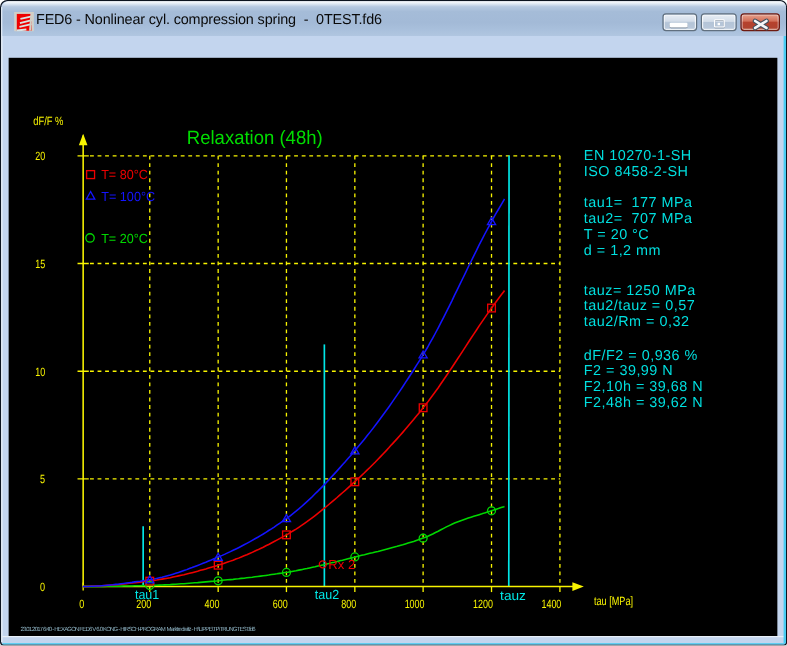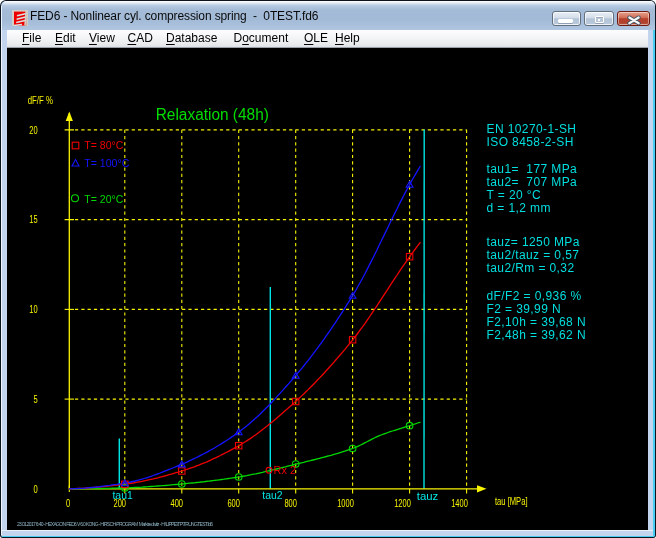--- a/index.html
+++ b/index.html
@@ -52,30 +52,20 @@
         <div id="maxglyph">
           <i></i>
         </div>
       </div>
    <div class="btn" id="bclose">
      <svg width="33" height="15" viewBox="0 0 33 15" style="position:absolute;left:-1px;top:-1px">
        <path d="M12.3,6.5 L21.7,12.3 M21.7,6.5 L12.3,12.3" stroke="#42505f" stroke-width="4.0" stroke-linecap="round"></path>
        <path d="M12.3,6.5 L21.7,12.3 M21.7,6.5 L12.3,12.3" stroke="#f4f6f8" stroke-width="2.2" stroke-linecap="round"></path>
      </svg>
    </div>
- </div>
- <div id="menubar">
-   <span style="left:15px"><u>F</u>ile</span>
-   <span style="left:48px"><u>E</u>dit</span>
-   <span style="left:82px"><u>V</u>iew</span>
-   <span style="left:120.5px"><u>C</u>AD</span>
-   <span style="left:159px"><u>D</u>atabase</span>
-   <span style="left:226.5px">D<u>o</u>cument</span>
-   <span style="left:297px"><u>O</u>LE</span>
-   <span style="left:328px"><u>H</u>elp</span>
  </div>
  <svg width="641" height="482" viewBox="7 48 641 482" style="position:absolute;left:7px;top:48px">
 <rect x="7" y="48" width="641" height="482" fill="#000"></rect>
 <g stroke="#f8f400" stroke-width="1.1" stroke-dasharray="3.2 3.1" fill="none">
 <line x1="124.8" y1="129.7" x2="124.8" y2="488.8"></line>
 <line x1="181.8" y1="129.7" x2="181.8" y2="488.8"></line>
 <line x1="238.7" y1="129.7" x2="238.7" y2="488.8"></line>
 <line x1="295.7" y1="129.7" x2="295.7" y2="488.8"></line>
 <line x1="352.6" y1="129.7" x2="352.6" y2="488.8"></line>
 <line x1="409.6" y1="129.7" x2="409.6" y2="488.8"></line>

